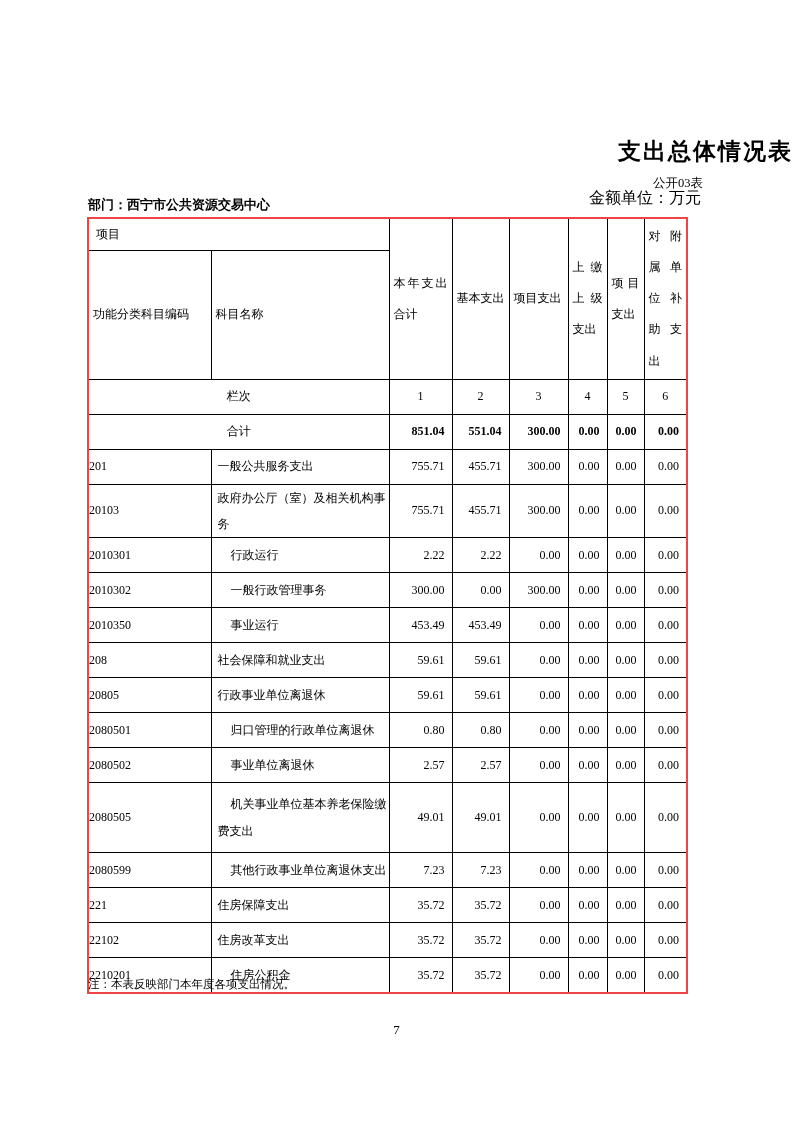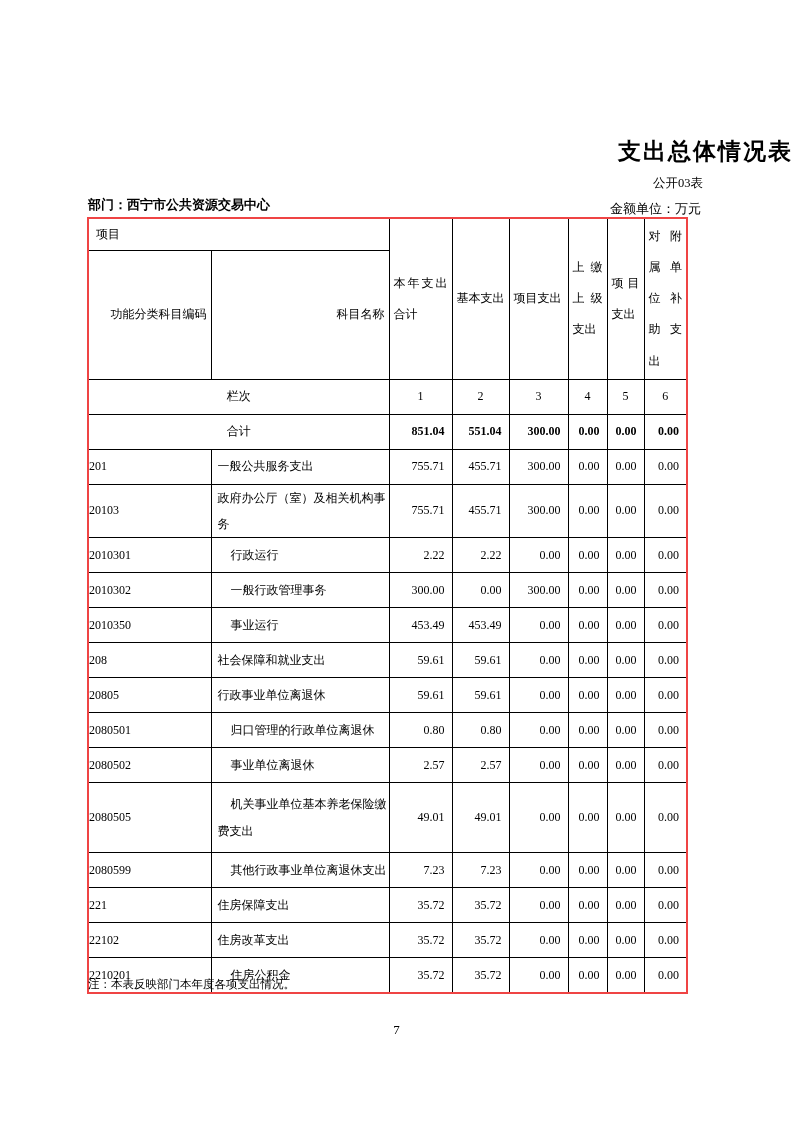--- a/index.html
+++ b/index.html
@@ -28,22 +28,22 @@
     font-size: 12.5px;
   }
   .dept-label {
     position: absolute;
     top: 196px; left: 88px;
     font-size: 13px;
     font-weight: bold;
   }
   .unit-label {
     position: absolute;
-    top: 200px; right: 92px;
-    font-size: 13px;
+    top: 188px; right: 92px;
+    font-size: 16px;
   }
   table.main {
     position: absolute;
     top: 217px; left: 87px;
     width: 599px;
     border-collapse: collapse;
     table-layout: fixed;
     border: 2px solid #ef4444;
   }
   table.main td {
@@ -52,21 +52,21 @@
     overflow: hidden;
     vertical-align: middle;
   }
   tr.r-h1 { height: 32px; }
   tr.r-h2 { height: 129px; }
   tr.r-lanci { height: 35px; }
   tr.r-total { height: 35px; margin-left: 36px; }
   tr.r-data { height: 35px; }
   tr.r-tall { height: 70px; }
   td.h-project { text-align: left; padding-left: 7px; }
-  td.h-center { text-align: right; padding: 0 4px; }
+  td.h-center { text-align: left; padding: 0 4px; }
   td.h-val {
     text-align: justify;
     padding: 0 4px;
     line-height: 2.6;
     vertical-align: middle;
     word-break: break-all;
   }
   td.lbl { text-align: center; }
   td.ctr { text-align: center; }
   td.code { text-align: left; }

